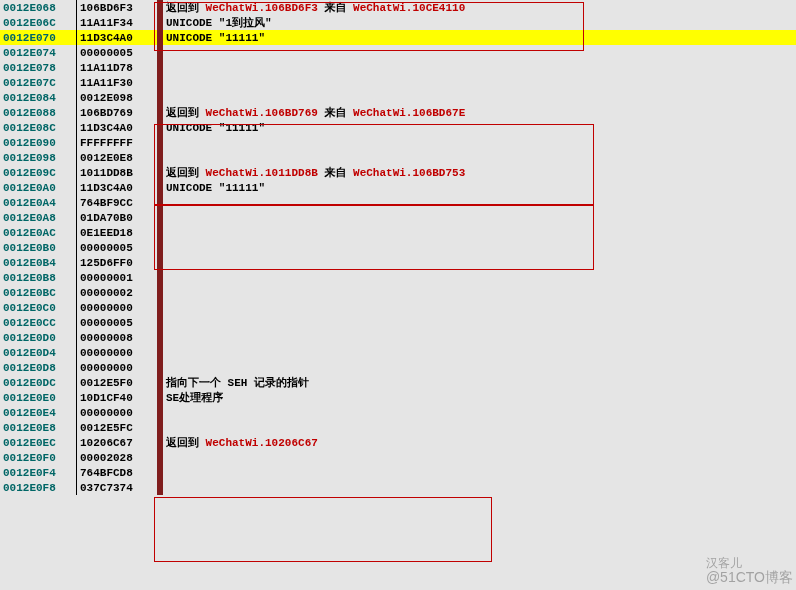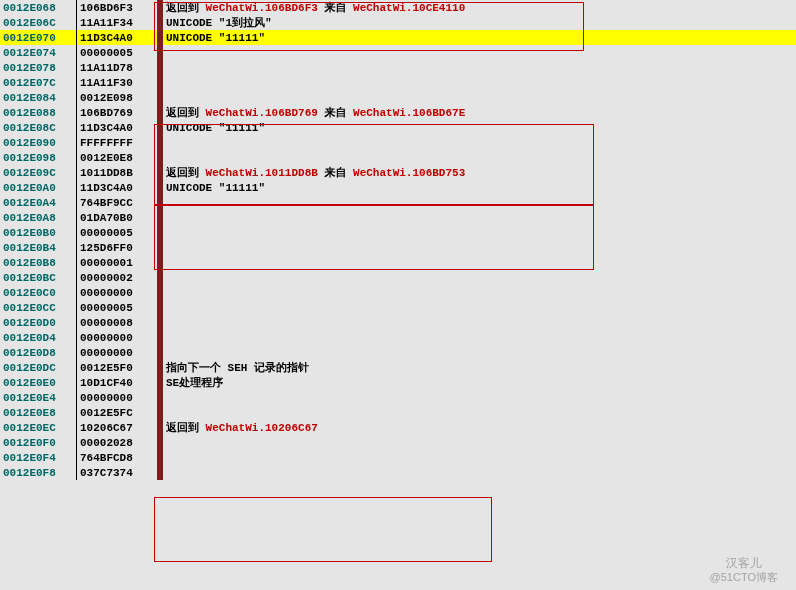--- a/index.html
+++ b/index.html
@@ -6,23 +6,23 @@
   .wrap{position:relative;width:796px;height:590px;overflow:hidden;background:#e5e5e5;}
   table.dump{border-collapse:collapse;width:100%;}
   table.dump td{padding:0 3px;height:15px;vertical-align:middle;white-space:nowrap;}
   td.addr{width:70px;color:#006666;border-right:1px solid #000;}
   td.hex{width:74px;color:#000;border-right:6px solid #7f1d1d;}
   td.cmt{color:#000;}
   .red{color:#c00000;}
   tr.hl td.addr{background:#ffff00;}
   tr.hl td.hex{background:#ffff00;}
   tr.hl td.cmt{background:#ffff00;}
-  .watermark{position:absolute;right:18px;bottom:6px;text-align:center;color:#777;font-family:Arial,sans-serif;font-weight:normal;opacity:0.6;}
+  .watermark{position:absolute;right:3px;bottom:6px;text-align:left;color:#777;font-family:Arial,sans-serif;font-weight:normal;opacity:0.6;}
   .watermark .l1{font-size:12px;}
-  .watermark .l2{font-size:11px;}
+  .watermark .l2{font-size:14px;}
   .box{position:absolute;border:1px solid #c00000;pointer-events:none;}
 </style>
 </head>
 <body>
 <div class="wrap">
     <div style="position: absolute; left: 0px; width: 796px; height: 15px; background: rgb(255, 255, 0); z-index: -1; top: 32px;"></div>
 
 <table class="dump">
 <tbody id="tb">
         <tr>
@@ -94,20 +94,25 @@
           <td class="addr">0012E0A4</td>
           <td class="hex">764BF9CC</td>
           <td class="cmt"></td>
         </tr>
         <tr>
           <td class="addr">0012E0A8</td>
           <td class="hex">01DA70B0</td>
           <td class="cmt"></td>
         </tr>
         <tr>
+          <td class="addr">0012E0AC</td>
+          <td class="hex">0E1EED18</td>
+          <td class="cmt"></td>
+        </tr>
+        <tr>
           <td class="addr">0012E0B0</td>
           <td class="hex">00000005</td>
           <td class="cmt"></td>
         </tr>
         <tr>
           <td class="addr">0012E0B4</td>
           <td class="hex">125D6FF0</td>
           <td class="cmt"></td>
         </tr>
         <tr>

